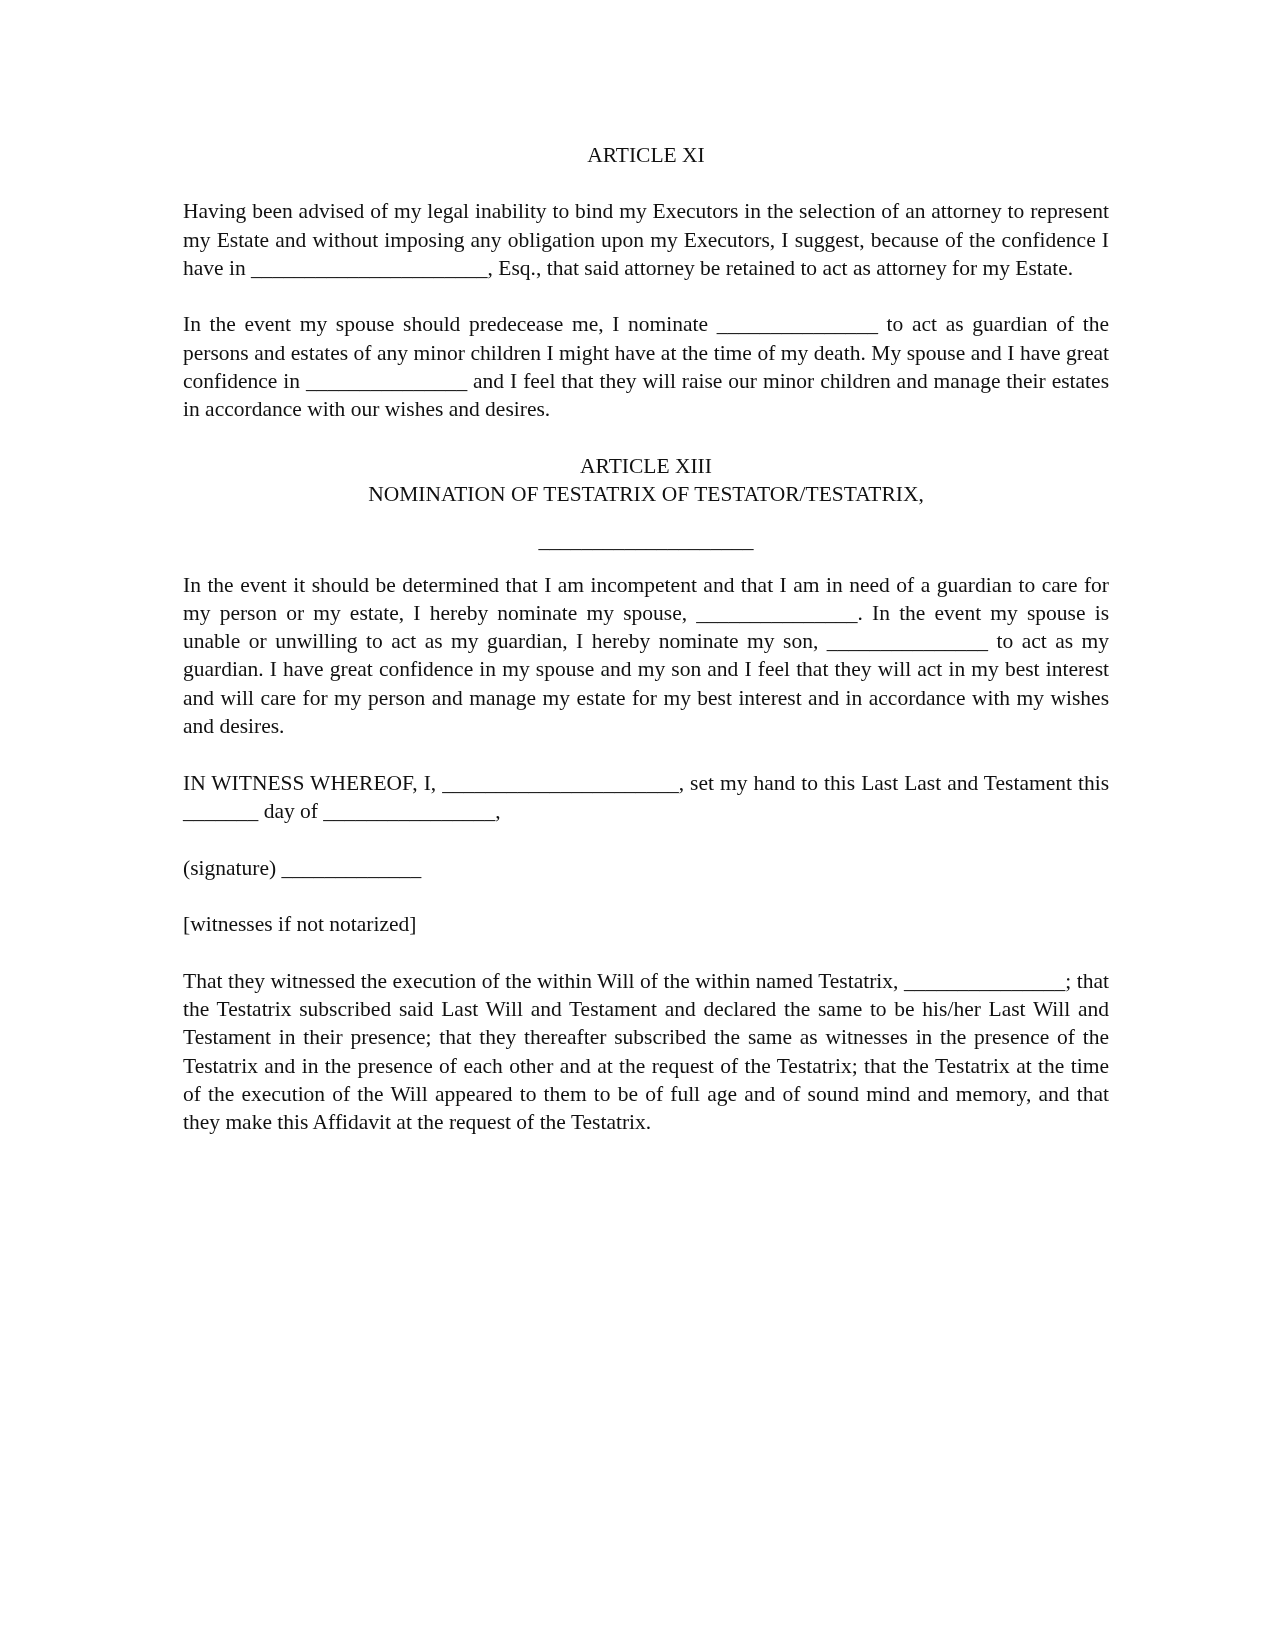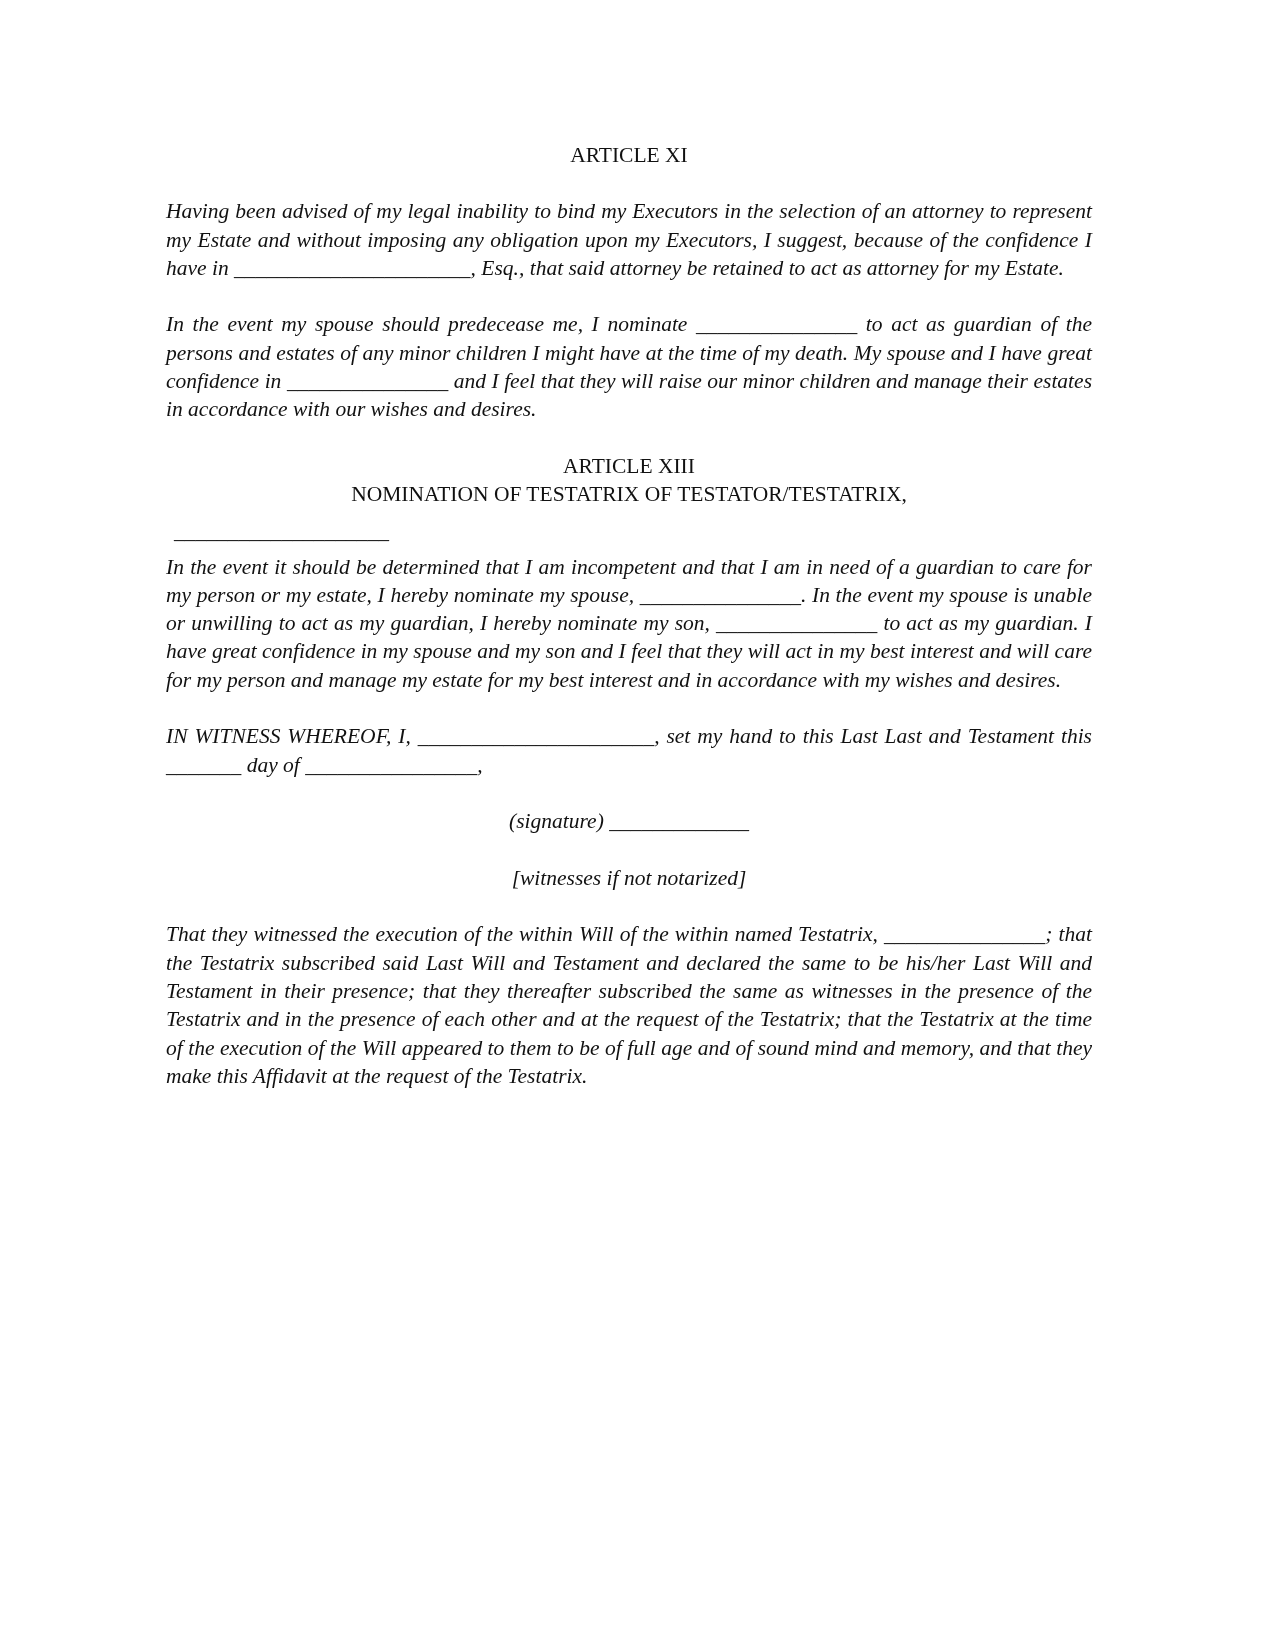--- a/index.html
+++ b/index.html
@@ -10,44 +10,43 @@
     body {
       width: 1275px;
       height: 1650px;
       position: relative;
       overflow: hidden;
       font-family: "Liberation Serif", serif;
       color: #111111;
     }
     .page {
       position: absolute;
-      left: 166px;
+      left: 183px;
       top: 141px;
       width: 926px;
       font-size: 21.5px;
       line-height: 28.3px;
     }
     .heading {
       text-align: center;
       margin: 0;
     }
     .heading-block {
       margin-bottom: 28px;
     }
     .para {
       margin: 0 0 28.3px 0;
       text-align: justify;
-      font-style: italic;
     }
     .para.left {
-      text-align: center;
+      text-align: left;
     }
     .blank-line {
-      text-align: left;
-      margin: 8px;
+      text-align: center;
+      margin: 17px;
       line-height: 28px;
       height: 28px;
     }
   </style>
 </head>
 <body>
 
 <div class="page">
 
   <section>

